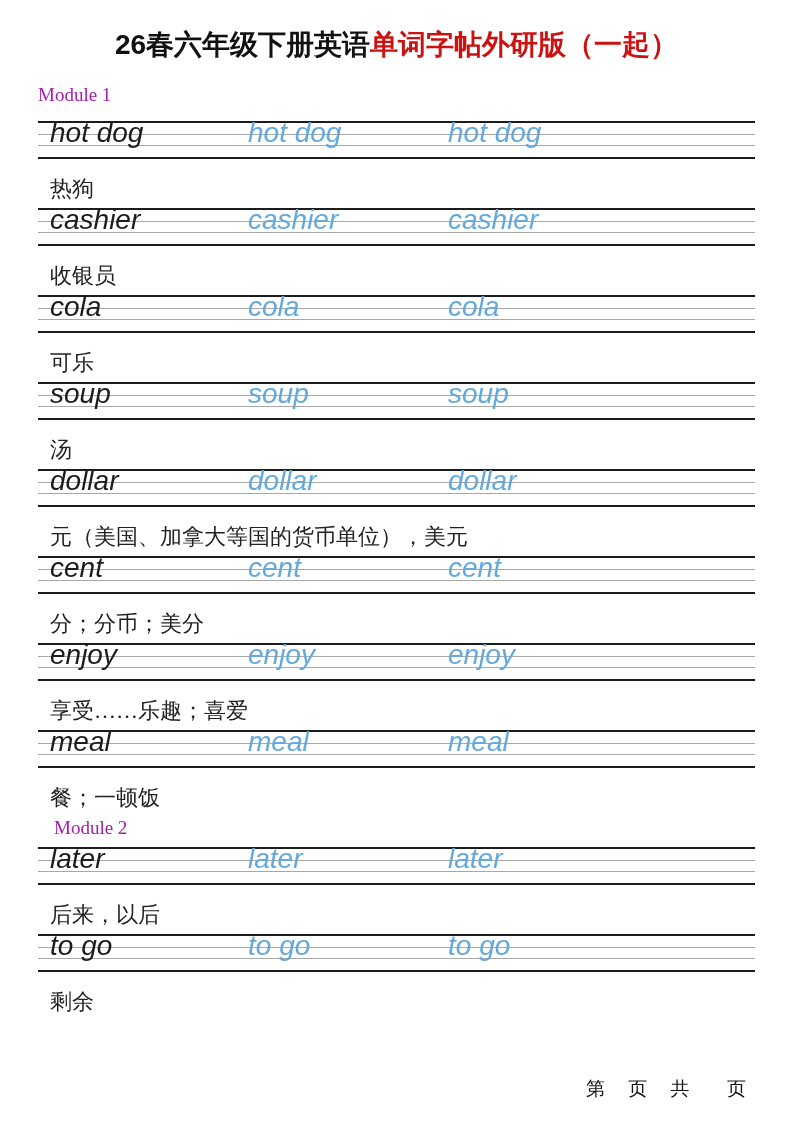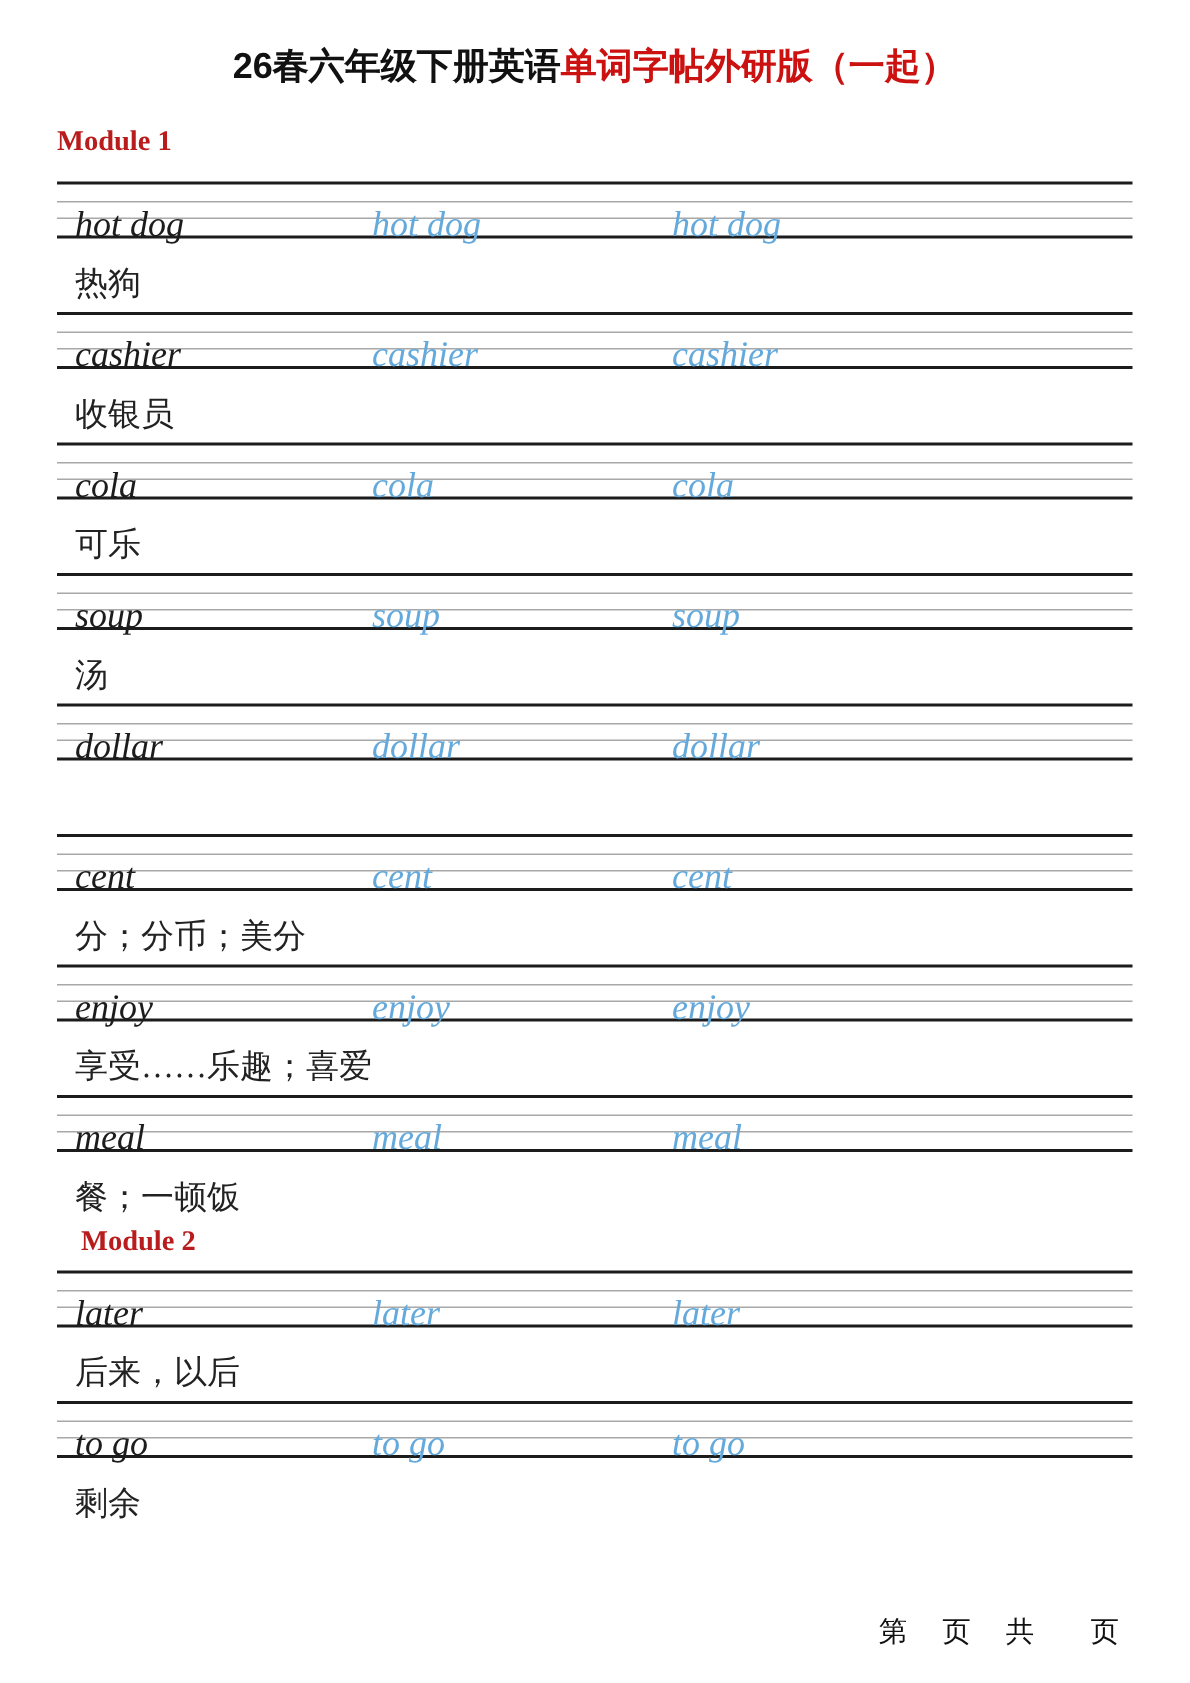--- a/index.html
+++ b/index.html
@@ -9,42 +9,42 @@
     --guide-light:#a8a8a8;
     --ink:#1c1c1c;
   }
   html,body{margin:0;padding:0;background:#ffffff;}
   .page{
     width:793px;height:1122px;box-sizing:border-box;
     padding:22px 38px 0 38px;background:#ffffff;overflow:hidden;
     font-family:"Liberation Sans","DejaVu Sans",sans-serif;
   }
   .title{
-    text-align:center;font-size:24px;font-weight:bold;line-height:46px;
+    text-align:center;font-size:28px;font-weight:bold;line-height:46px;
     white-space:nowrap;letter-spacing:0px;
   }
   .title .t-black{color:#111111;}
   .title .t-red{color:var(--title-red);}
   .module-label{
     font-family:"Liberation Serif","DejaVu Serif",serif;
-    font-size:19px;color:#b91c1c;line-height:22px;font-weight:bold;
+    font-size:19px;color:#a21caf;line-height:22px;
   }
   .module-label.first{margin:16px 0 15px 0;}
   .module-label.second{margin:0 0 8px 16px;}
   .word-row{height:87px;}
   .guides{position:relative;height:38px;}
   .gline{position:absolute;left:0;right:0;height:0;}
   .gl1{top:0;border-top:2px solid var(--guide-dark);}
   .gl2{top:13px;border-top:1px solid var(--guide-light);}
   .gl3{top:24px;border-top:1px solid var(--guide-light);}
   .gl4{top:36px;border-top:2px solid var(--guide-dark);}
   .word{
-    position:absolute;top:17px;white-space:nowrap;
-    font-family:Liberation Serif, serif;
-    font-style:italic;font-size:24px;line-height:24px;
+    position:absolute;top:0;white-space:nowrap;
+    font-family:Liberation Sans, sans-serif;
+    font-style:italic;font-size:28px;line-height:24px;
   }
   .w0{left:12px;color:var(--ink);}
   .w1{left:210px;color:var(--trace-blue);}
   .w2{left:410px;color:var(--trace-blue);}
   .meaning{
     height:49px;box-sizing:border-box;padding:15px 0 0 12px;
     font-family:"Liberation Serif","DejaVu Serif",serif;
     font-size:22px;color:#222222;
   }
   .footer{
@@ -119,20 +119,21 @@
   <div class="word-row">
     <div class="guides">
       <div class="gline gl1"></div>
       <div class="gline gl2"></div>
       <div class="gline gl3"></div>
       <div class="gline gl4"></div>
       <span class="word w0">dollar</span>
       <span class="word w1">dollar</span>
       <span class="word w2">dollar</span>
     </div>
+    <div class="meaning">元（美国、加拿大等国的货币单位），美元</div>
   </div>
 
   <div class="word-row">
     <div class="guides">
       <div class="gline gl1"></div>
       <div class="gline gl2"></div>
       <div class="gline gl3"></div>
       <div class="gline gl4"></div>
       <span class="word w0">cent</span>
       <span class="word w1">cent</span>

